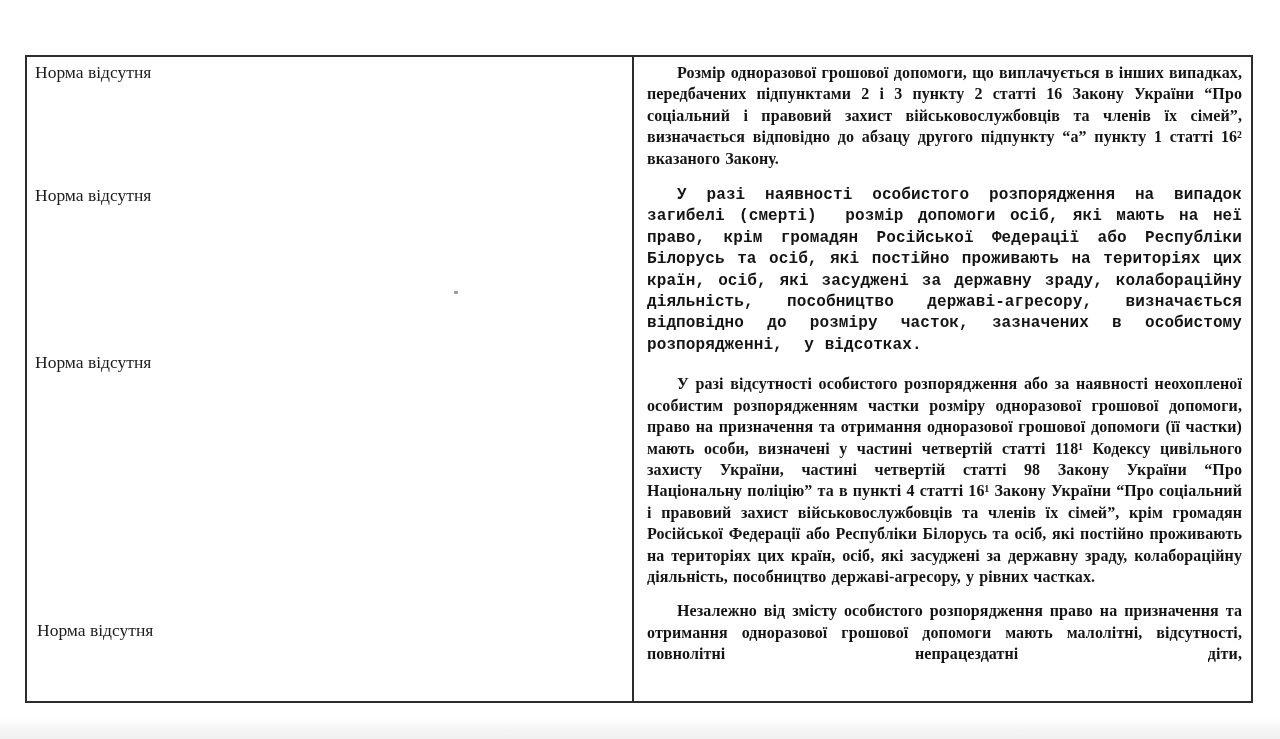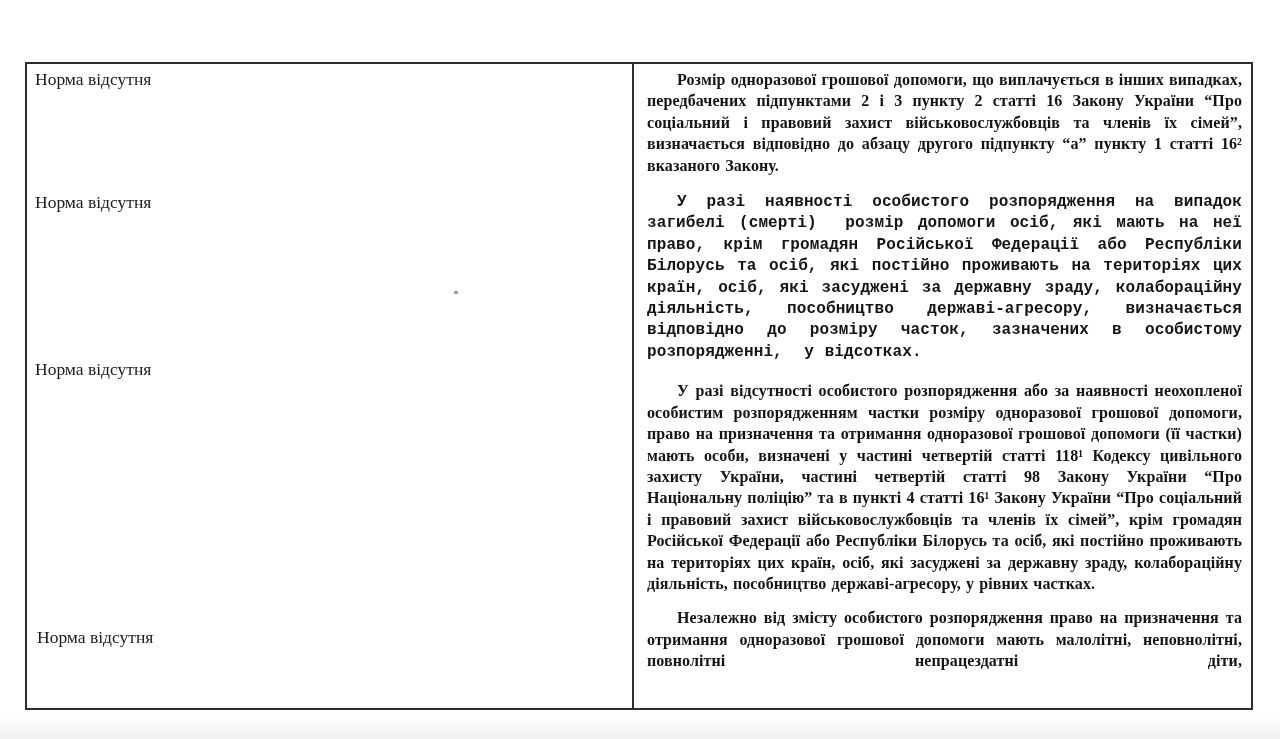--- a/index.html
+++ b/index.html
@@ -19,21 +19,20 @@
   }
   .comparison-table {
     position: absolute;
     left: 25px;
     top: 55px;
     width: 1228px;
     height: 648px;
     border: 2px solid #2d2d2d;
     box-sizing: border-box;
     background: #ffffff;
-    margin-top: 7px;
   }
   .column-divider {
     position: absolute;
     left: 605px;
     top: 0;
     bottom: 0;
     width: 2px;
     background: #2d2d2d;
   }
   .left-col {
@@ -114,21 +113,21 @@
       <p class="norm-label n1">Норма відсутня</p>
       <p class="norm-label n2">Норма відсутня</p>
       <p class="norm-label n3">Норма відсутня</p>
       <p class="norm-label n4">Норма відсутня</p>
     </div>
 
     <div class="right-col">
       <p class="para p1">Розмір одноразової грошової допомоги, що виплачується в інших випадках, передбачених підпунктами 2 і 3 пункту 2 статті 16 Закону України “Про соціальний і правовий захист військовослужбовців та членів їх сімей”, визначається відповідно до абзацу другого підпункту “а” пункту 1 статті 16² вказаного Закону.</p>
       <p class="para p2">У разі наявності особистого розпорядження на випадок загибелі (смерті)&nbsp; розмір допомоги осіб, які мають на неї право, крім громадян Російської Федерації або Республіки Білорусь та осіб, які постійно проживають на територіях цих країн, осіб, які засуджені за державну зраду, колабораційну діяльність, пособництво державі-агресору, визначається відповідно до розміру часток, зазначених в особистому розпорядженні,&nbsp; у відсотках.</p>
       <p class="para p3">У разі відсутності особистого розпорядження або за наявності неохопленої особистим розпорядженням частки розміру одноразової грошової допомоги, право на призначення та отримання одноразової грошової допомоги (її частки) мають особи, визначені у частині четвертій статті 118¹ Кодексу цивільного захисту України, частині четвертій статті 98 Закону України “Про Національну поліцію” та в пункті 4 статті 16¹ Закону України “Про соціальний і правовий захист військовослужбовців та членів їх сімей”, крім громадян Російської Федерації або Республіки Білорусь та осіб, які постійно проживають на територіях цих країн, осіб, які засуджені за державну зраду, колабораційну діяльність, пособництво державі-агресору, у рівних частках.</p>
-      <p class="para continued">Незалежно від змісту особистого розпорядження право на призначення та отримання одноразової грошової допомоги мають малолітні, неповнолітні, повнолітні непрацездатні діти,</p>
+      <p class="para continued">Незалежно від змісту особистого розпорядження право на призначення та отримання одноразової грошової допомоги мають малолітні, відсутності, повнолітні непрацездатні діти,</p>
     </div>
 
   </div>
 
   <div class="scan-artifact"></div>
   <div class="page-edge-shadow"></div>
 
 </div>
 
 </body></html>

